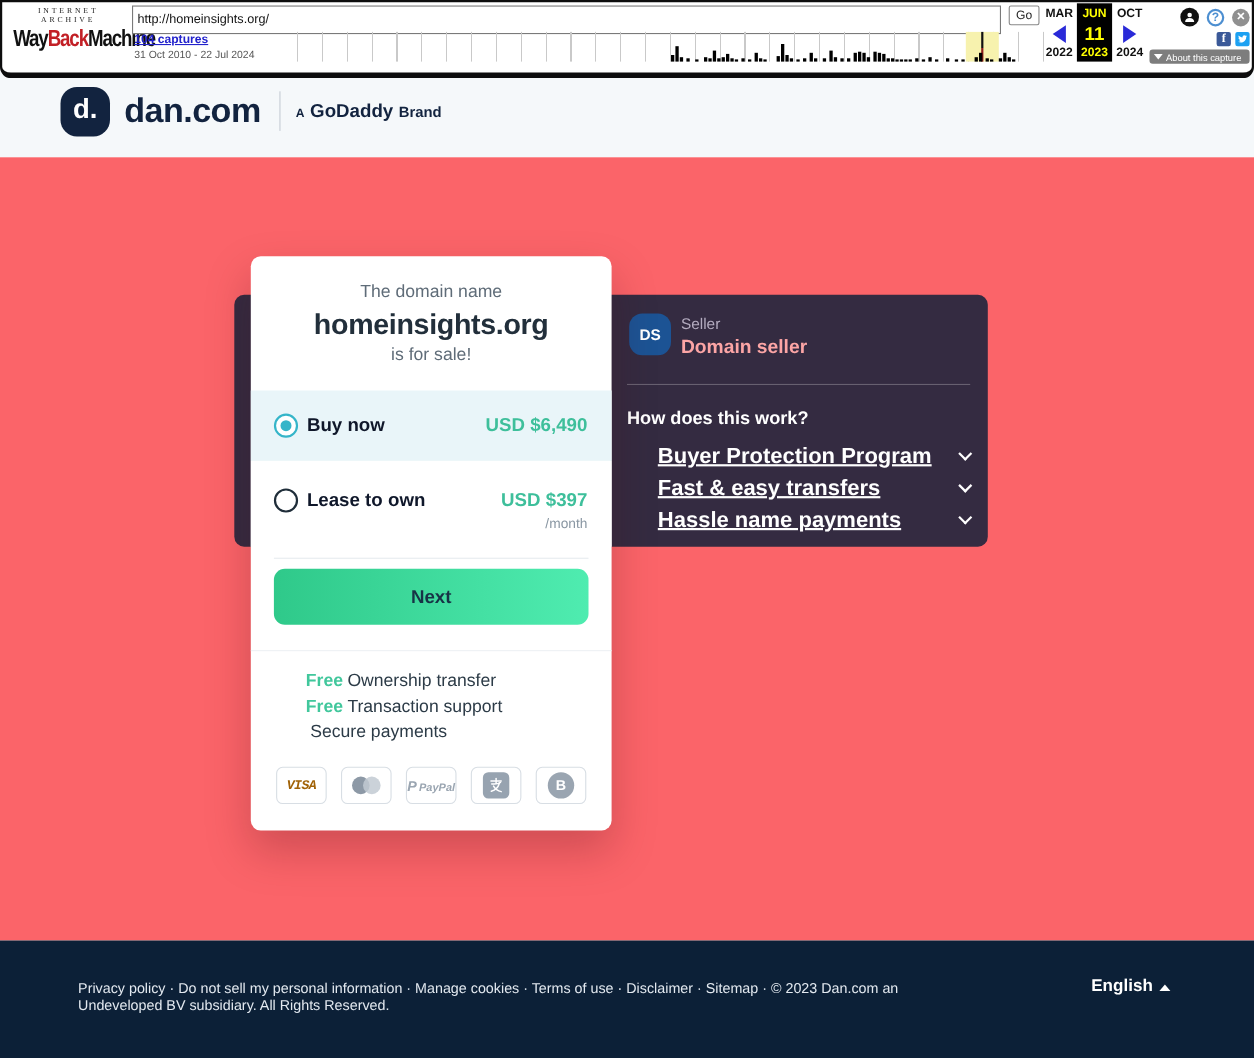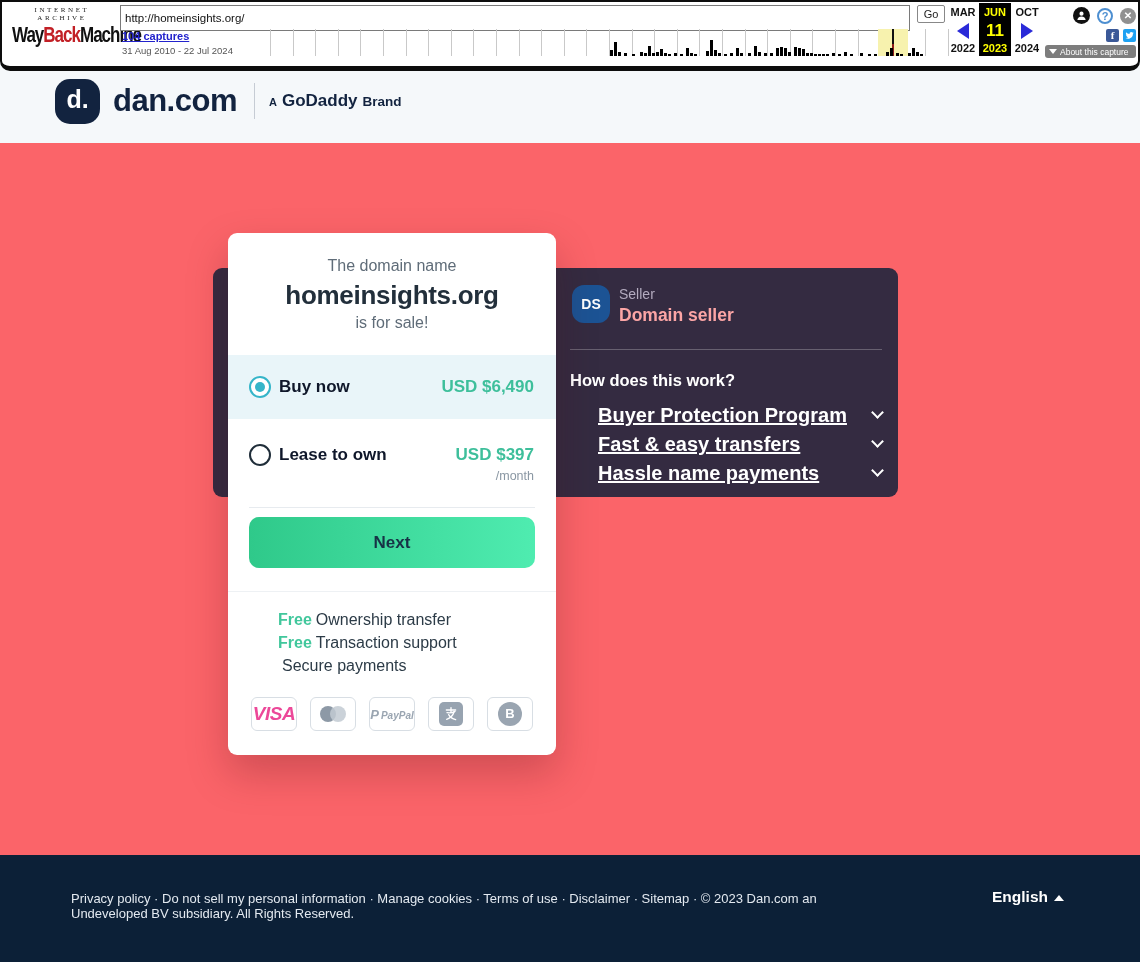--- a/index.html
+++ b/index.html
@@ -135,22 +135,22 @@
     border:none; border-radius:10px; cursor:pointer;
     background:linear-gradient(90deg,#2fc98a,#4fecb0);
     font-size:17px; font-weight:800; color:#173346;
     font-family:"Liberation Sans", sans-serif; }
   .sc-div2 { position:absolute; left:0; top:358px; width:328px; height:1px; background:#eef1f4; }
   .feat { position:absolute; left:50px; font-size:16px; color:#2c3b47; }
   .feat .free { color:#41c79c; font-weight:600; margin-right:4px; }
   .pay-row { position:absolute; left:23px; top:464px; display:flex; gap:13px; }
   .pay-box { width:46px; height:34px; border:1px solid #d8dee4; border-radius:6px;
     background:#fff; display:flex; align-items:center; justify-content:center; }
-  .visa-txt { font-size:19px; font-weight:800; font-style:italic; color:#ec4899;
-    letter-spacing:-0.5px; }
+  .visa-txt { font-size:12px; font-weight:800; font-style:italic; color:#a16207;
+    letter-spacing:-0.5px;font-family:Liberation Mono, monospace; }
   .mc { position:relative; width:26px; height:16px; }
   .mc i { position:absolute; top:0; width:16px; height:16px; border-radius:50%; }
   .mc .c1 { left:0; background:#8d99a6; }
   .mc .c2 { right:0; background:#c2cad2; opacity:0.85; }
   .pp { display:flex; align-items:baseline; gap:2px; color:#9aa5b1; }
   .pp .pp-p { font-size:13px; font-weight:800; font-style:italic; }
   .pp .pp-t { font-size:10px; font-weight:700; font-style:italic; }
   .alipay { width:24px; height:24px; background:#97a3b0; border-radius:5px;
     display:flex; align-items:center; justify-content:center; }
   .btc { width:24px; height:24px; background:#9aa5b1; border-radius:50%;
@@ -174,21 +174,21 @@
 <div class="page">
 
   <div class="wb-toolbar">
     <div class="wb-logo">
       <div class="wb-ia">INTERNET ARCHIVE</div>
       <div class="wb-machine"><span>Way</span><span class="red">Back</span><span>Machine</span></div>
     </div>
     <input class="wb-url" value="http://homeinsights.org/" style="">
     <button class="wb-go">Go</button>
     <a class="wb-captures">104 captures</a>
-    <div class="wb-range">31 Aug 2010 - 22 Jul 2024</div>
+    <div class="wb-range">31 Oct 2010 - 22 Jul 2024</div>
     <div class="wb-timeline">
       <div class="tl-highlight"></div>
       <div class="tl-marker"></div>
     <div class="tl-bar" style="left: 340px; height: 6px;"></div>
         <div class="tl-bar" style="left: 344px; height: 14px;"></div>
         <div class="tl-bar" style="left: 348px; height: 4px;"></div>
         <div class="tl-bar" style="left: 354px; height: 3px;"></div>
         <div class="tl-bar" style="left: 362px; height: 2px;"></div>
         <div class="tl-bar" style="left: 370px; height: 4px;"></div>
         <div class="tl-bar" style="left: 374px; height: 3px;"></div>

